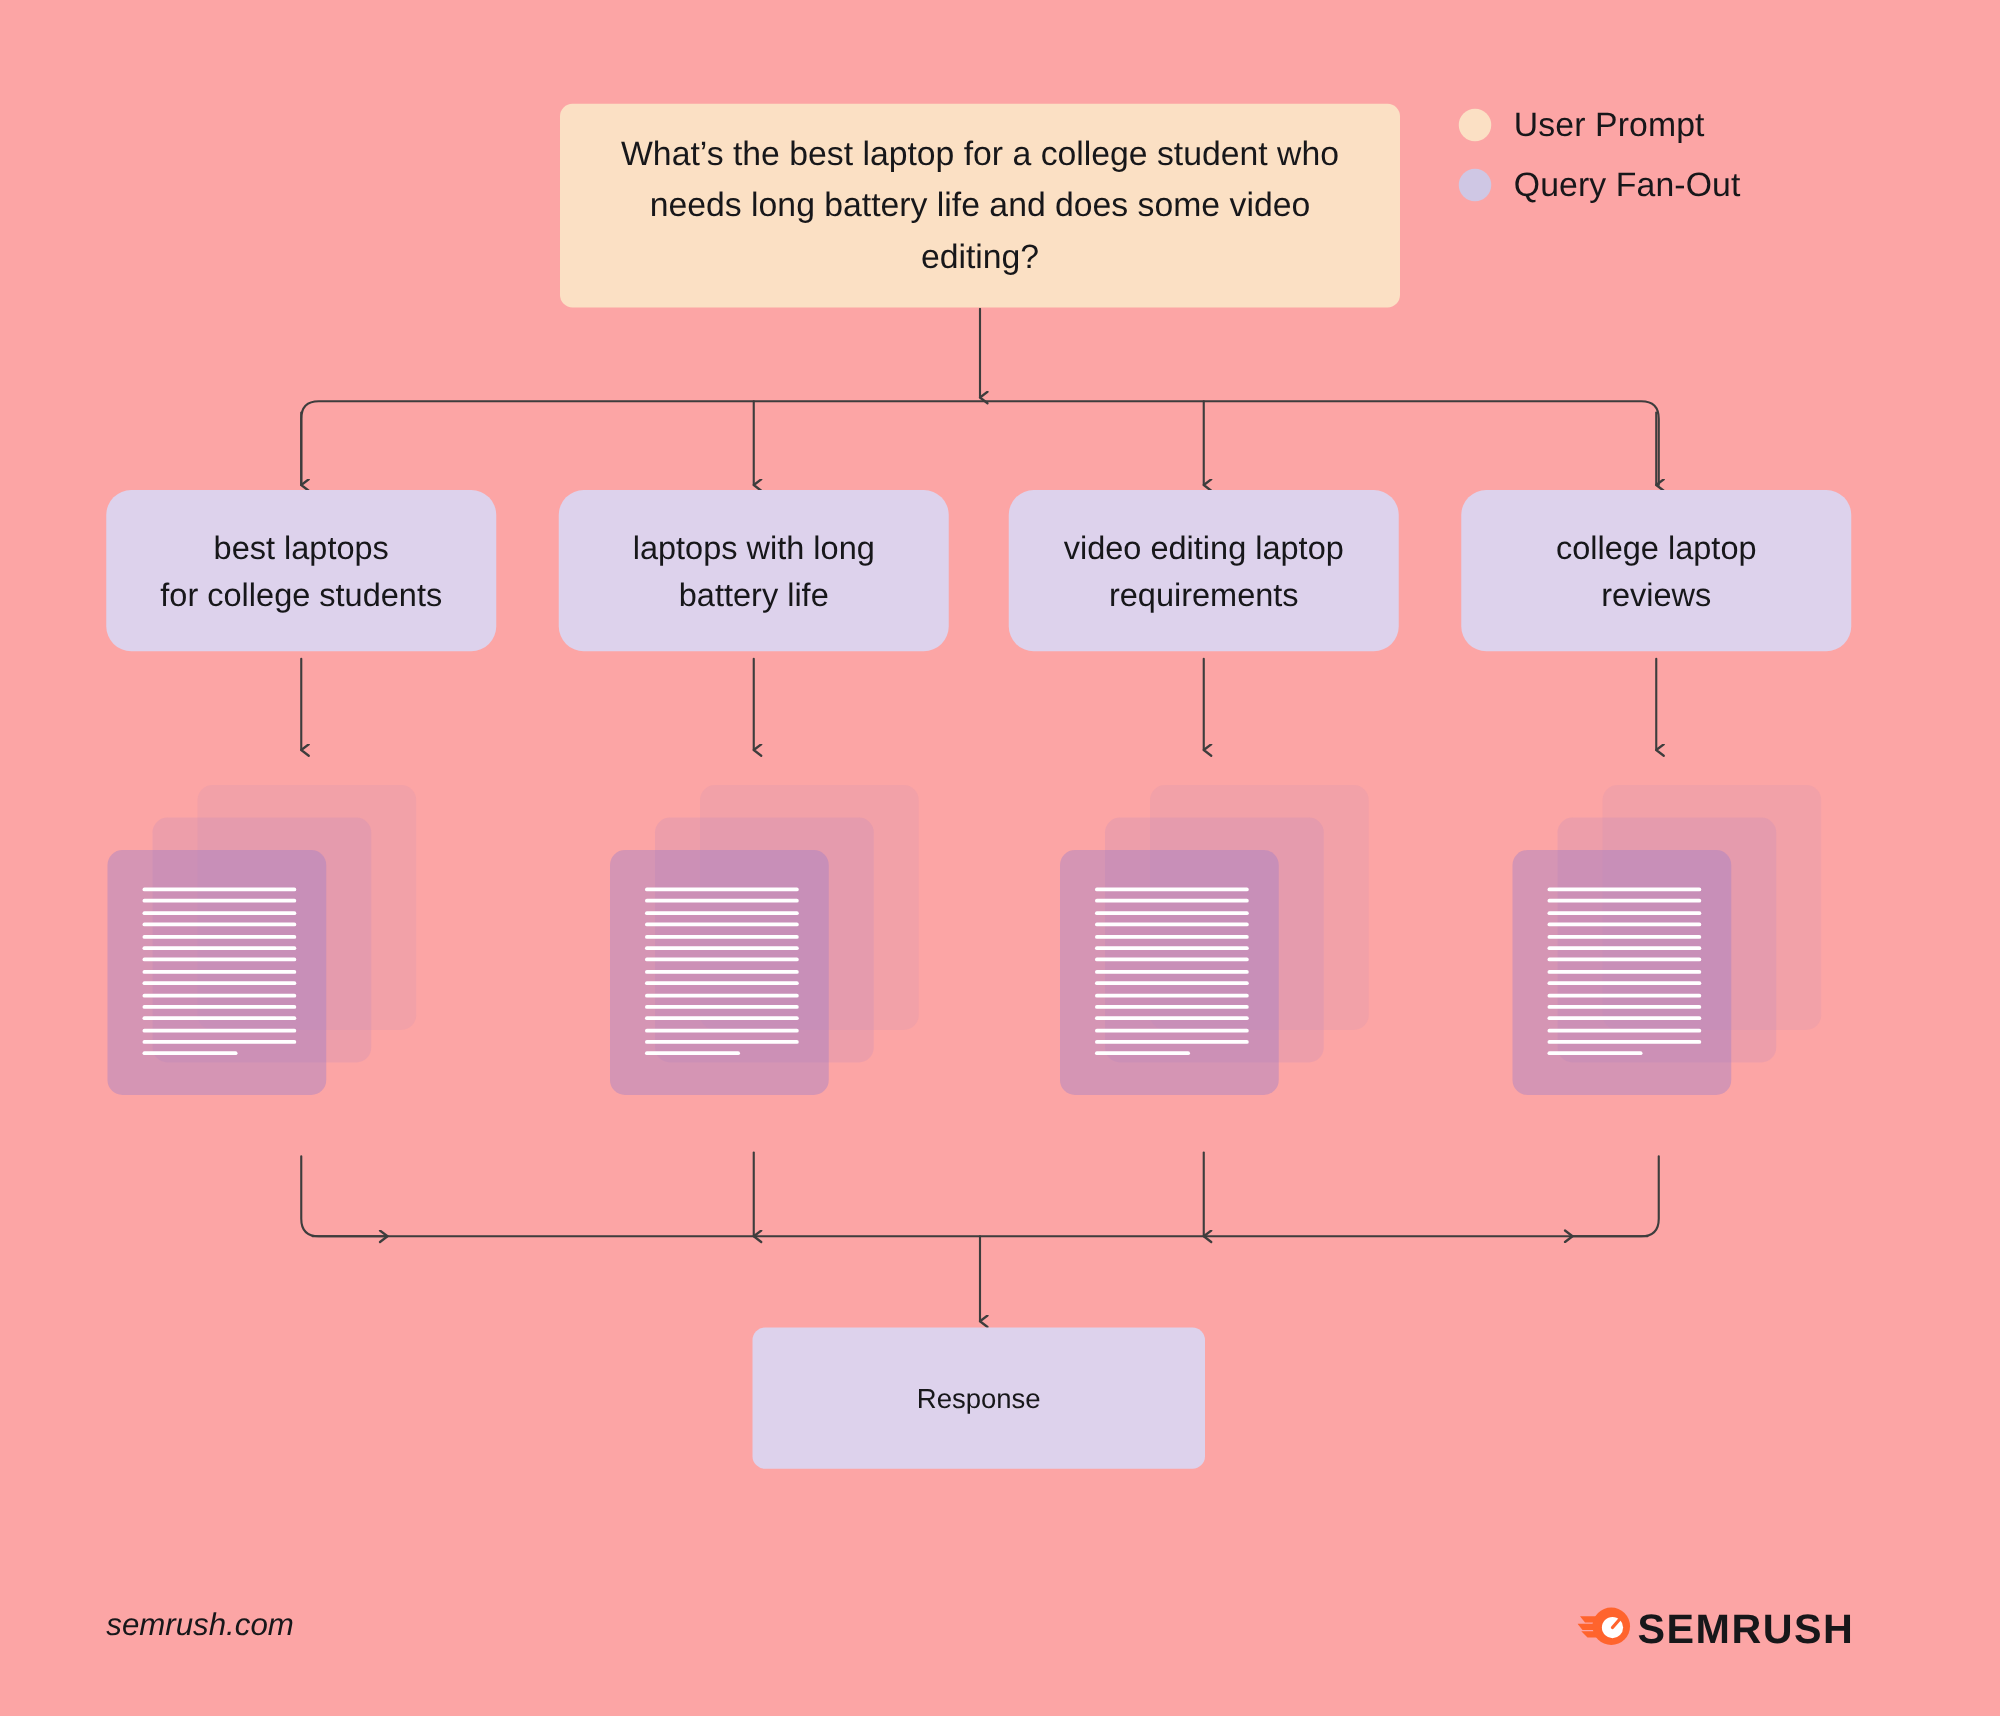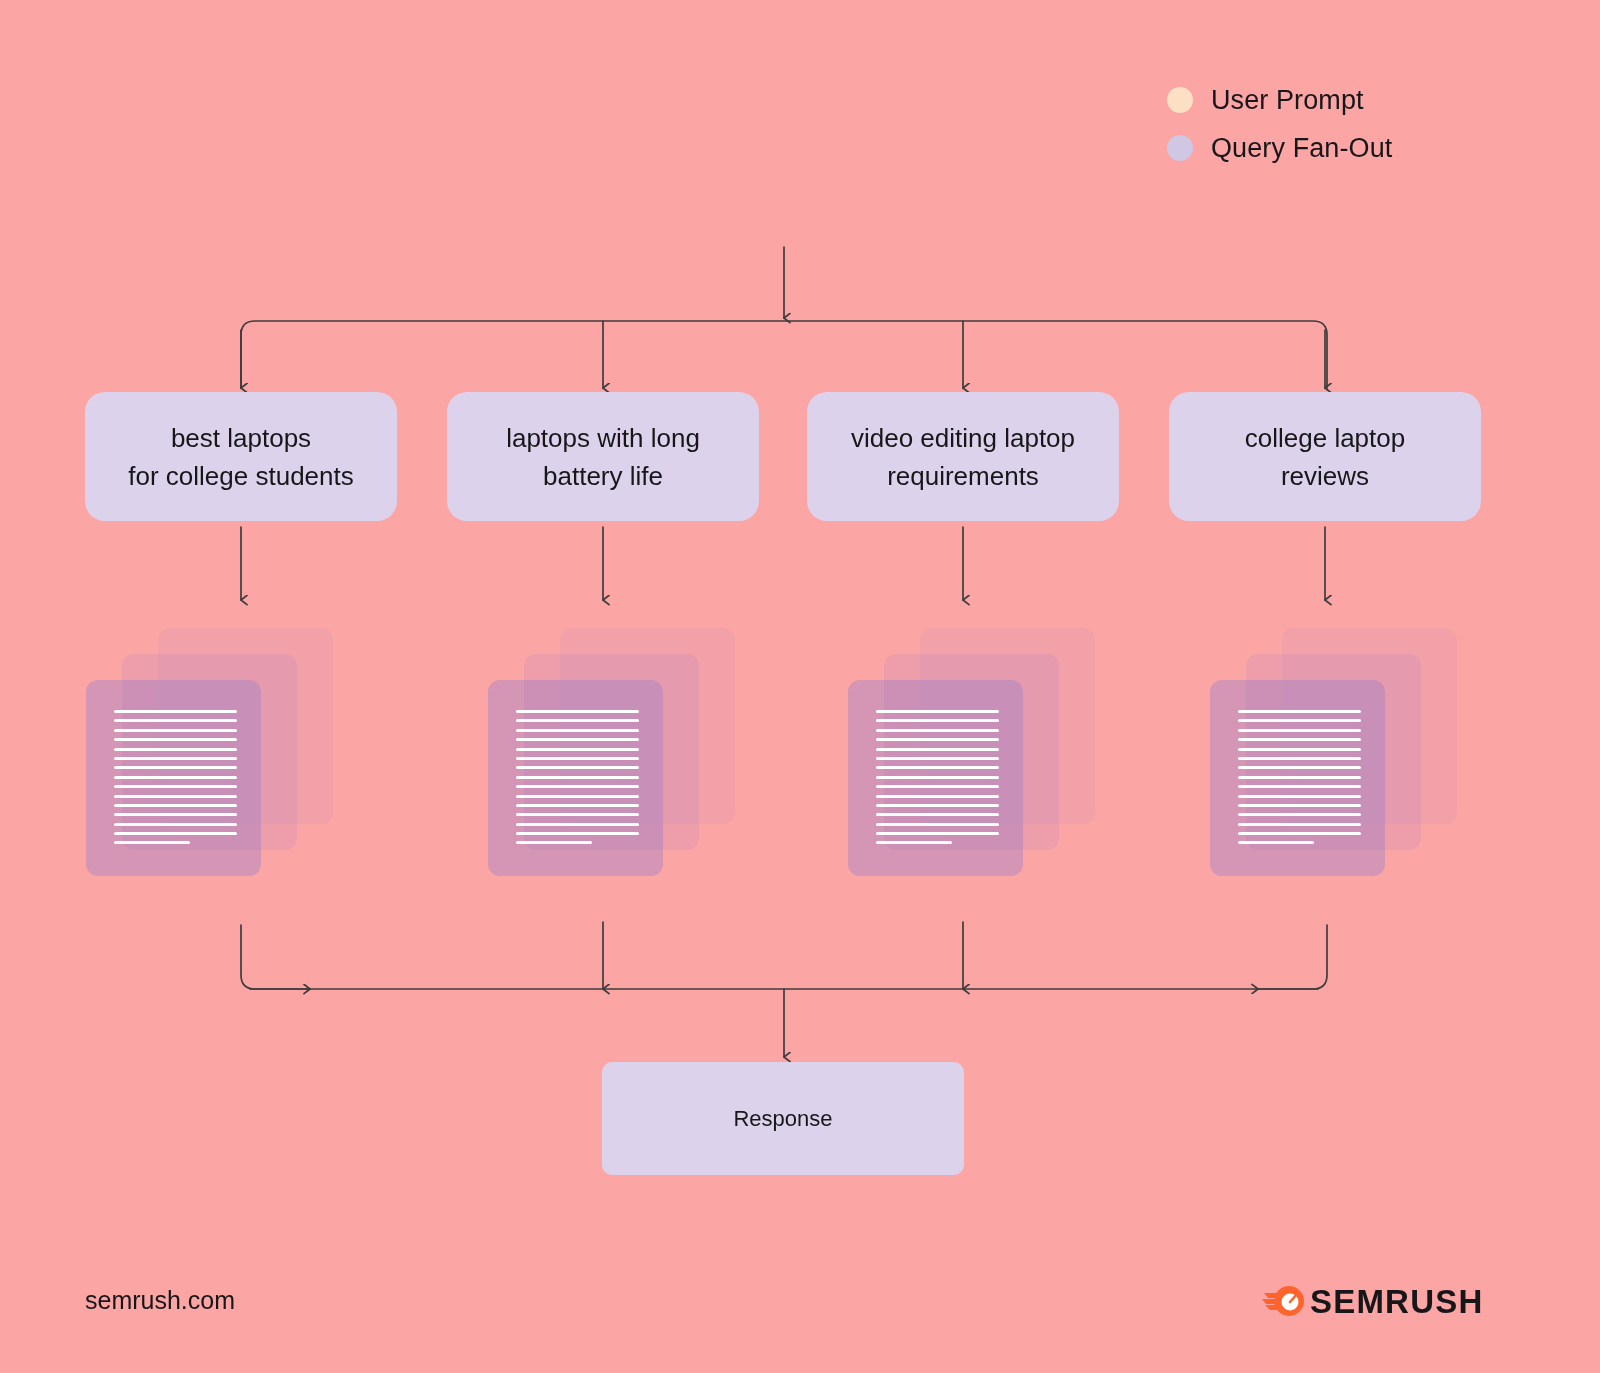--- a/index.html
+++ b/index.html
@@ -169,20 +169,21 @@
     pointer-events: none;
   }
 
   
   .footer-domain {
     position: absolute;
     left: 85px;
     top: 1286px;
     font-size: 25px;
     color: #17171a;
+    font-style: italic;
   }
   .footer-logo {
     position: absolute;
     left: 1262px;
     top: 1283px;
     display: flex;
     align-items: center;
     gap: 2px;
   }
   .logo-wordmark {
@@ -239,20 +240,23 @@
     <div class="legend-row">
       <span class="legend-dot" style="background:#fbe0c4"></span>
       <span class="legend-label">User Prompt</span>
     </div>
     <div class="legend-row">
       <span class="legend-dot" style="background:#cfc7e4"></span>
       <span class="legend-label">Query Fan-Out</span>
     </div>
   </div>
 
+  <div class="prompt-box">
+    <div class="prompt-text">What’s the best laptop for a college student who needs long battery life and does some video editing?</div>
+  </div>
 
   <div class="query-box" style="left:85px">
     <div class="query-text">best laptops<br>for college students</div>
   </div>
   <div class="query-box" style="left:447px">
     <div class="query-text">laptops with long<br>battery life</div>
   </div>
   <div class="query-box" style="left:807px">
     <div class="query-text">video editing laptop<br>requirements</div>
   </div>

